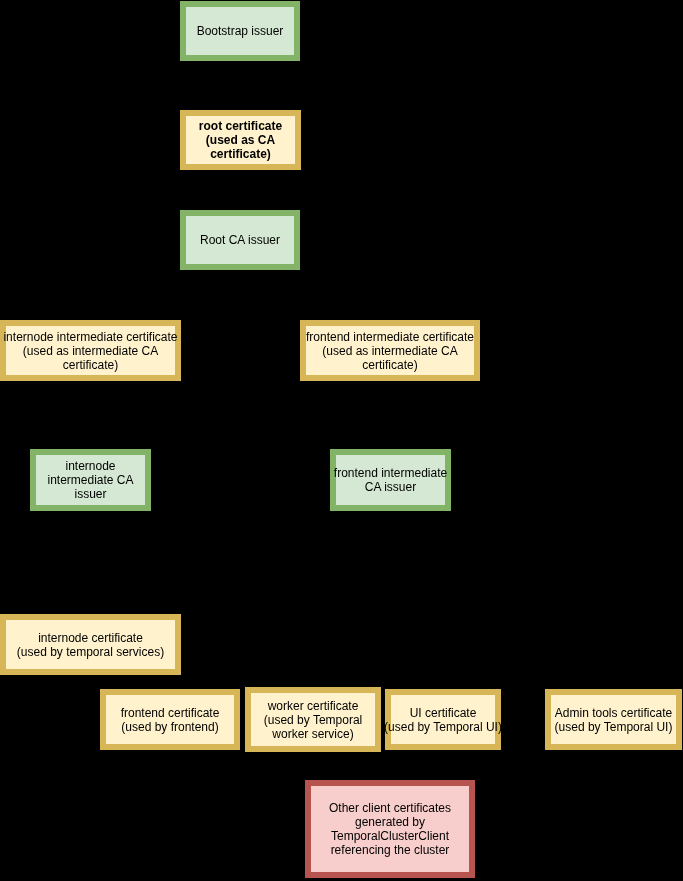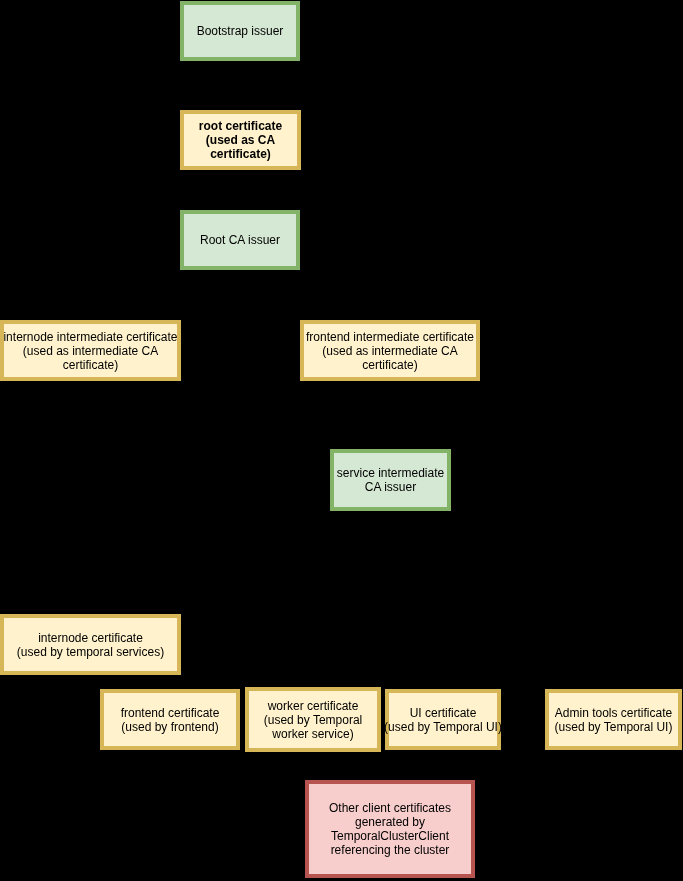--- a/index.html
+++ b/index.html
@@ -6,21 +6,21 @@
   .canvas {
     position: relative;
     width: 683px;
     height: 881px;
     background: var(--background, #000000);
     overflow: hidden;
   }
   .node {
     position: absolute;
     box-sizing: border-box;
-    border: 4px solid #6d28d9;
+    border: 6px solid #6d28d9;
     display: flex;
     align-items: center;
     justify-content: center;
     text-align: center;
     font-family: "Liberation Sans", sans-serif;
     font-size: 12px;
     line-height: 14px;
     color: #000000;
     white-space: pre;
   }
@@ -51,22 +51,25 @@
   <div class="node issuer" style="left:180px; top:210px; width:120px; height:60px;">Root CA issuer</div>
 
   <div class="node certificate" style="left:0px; top:320px; width:181px; height:61px;">internode intermediate certificate
 (used as intermediate CA
 certificate)</div>
 
   <div class="node certificate" style="left:300px; top:320px; width:180px; height:61px;">frontend intermediate certificate
 (used as intermediate CA
 certificate)</div>
 
+  <div class="node issuer" style="left:30px; top:449px; width:121px; height:62px;">internode
+intermediate CA
+issuer</div>
 
-  <div class="node issuer" style="left:330px; top:449px; width:121px; height:62px;">service intermediate
+  <div class="node issuer" style="left:330px; top:449px; width:121px; height:62px;">frontend intermediate
 CA issuer</div>
 
   <div class="node certificate" style="left:0px; top:570px; width:181px; height:61px;margin-top:44px;">internode certificate
 (used by temporal services)</div>
 
   <div class="node certificate" style="left:245px; top:687px; width:136px; height:65px;">worker certificate
 (used by Temporal
 worker service)</div>
 
   <div class="node certificate" style="left:100px; top:689px; width:140px; height:61px;">frontend certificate

